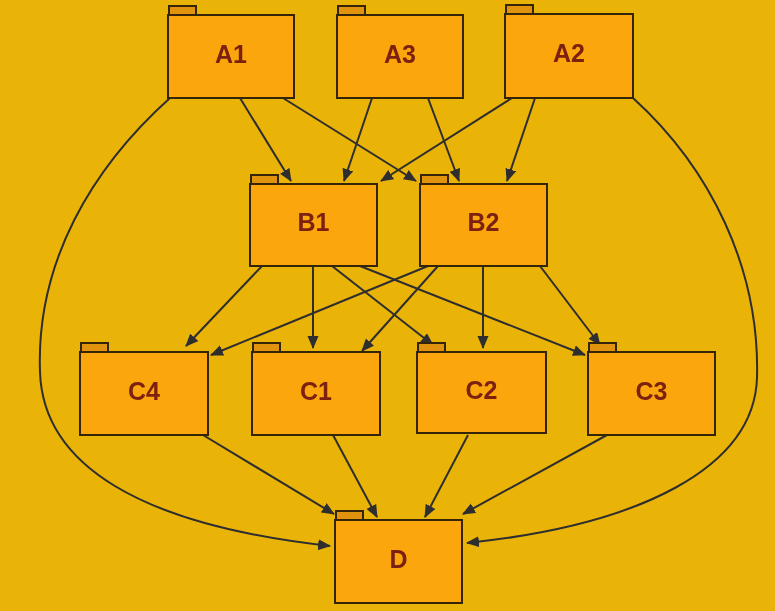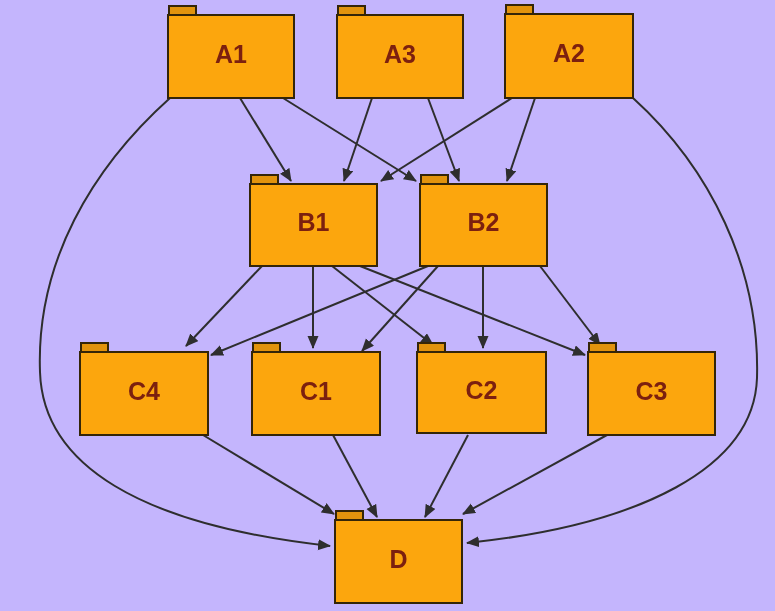--- a/index.html
+++ b/index.html
@@ -5,21 +5,21 @@
   html, body {
     margin: 0;
     padding: 0;
     background: #ffffff;
     font-family: "Liberation Sans", sans-serif;
   }
   .canvas-wrap {
     width: 775px;
     height: 611px;
     position: relative;
-    background: #c4b5fd;
+    background: #eab308;
     overflow: hidden;
   }
   svg { display: block; }
   .edge {
     fill: none;
     stroke-width: 2px;
   }
   .node-main, .node-tab {
     stroke-width: 2px;
   }

